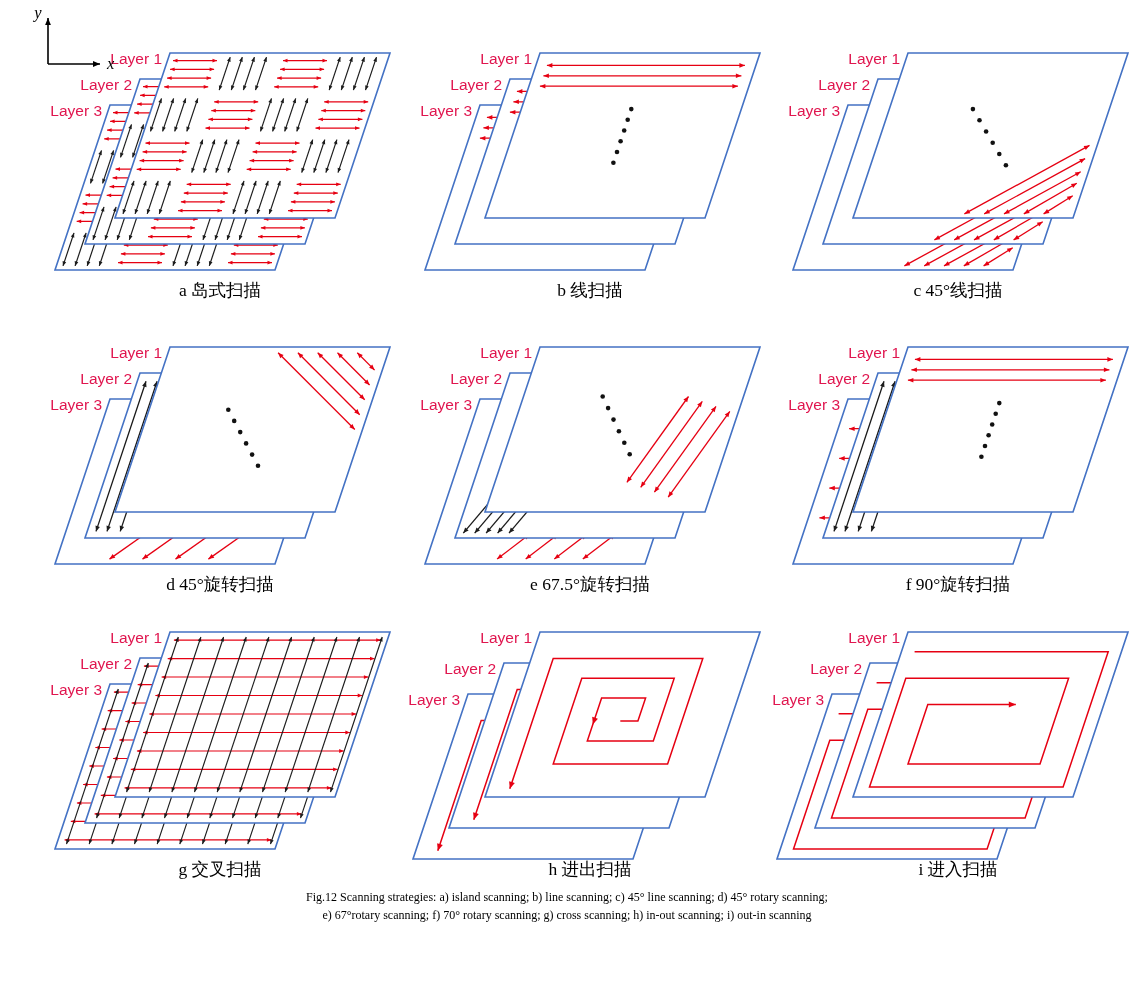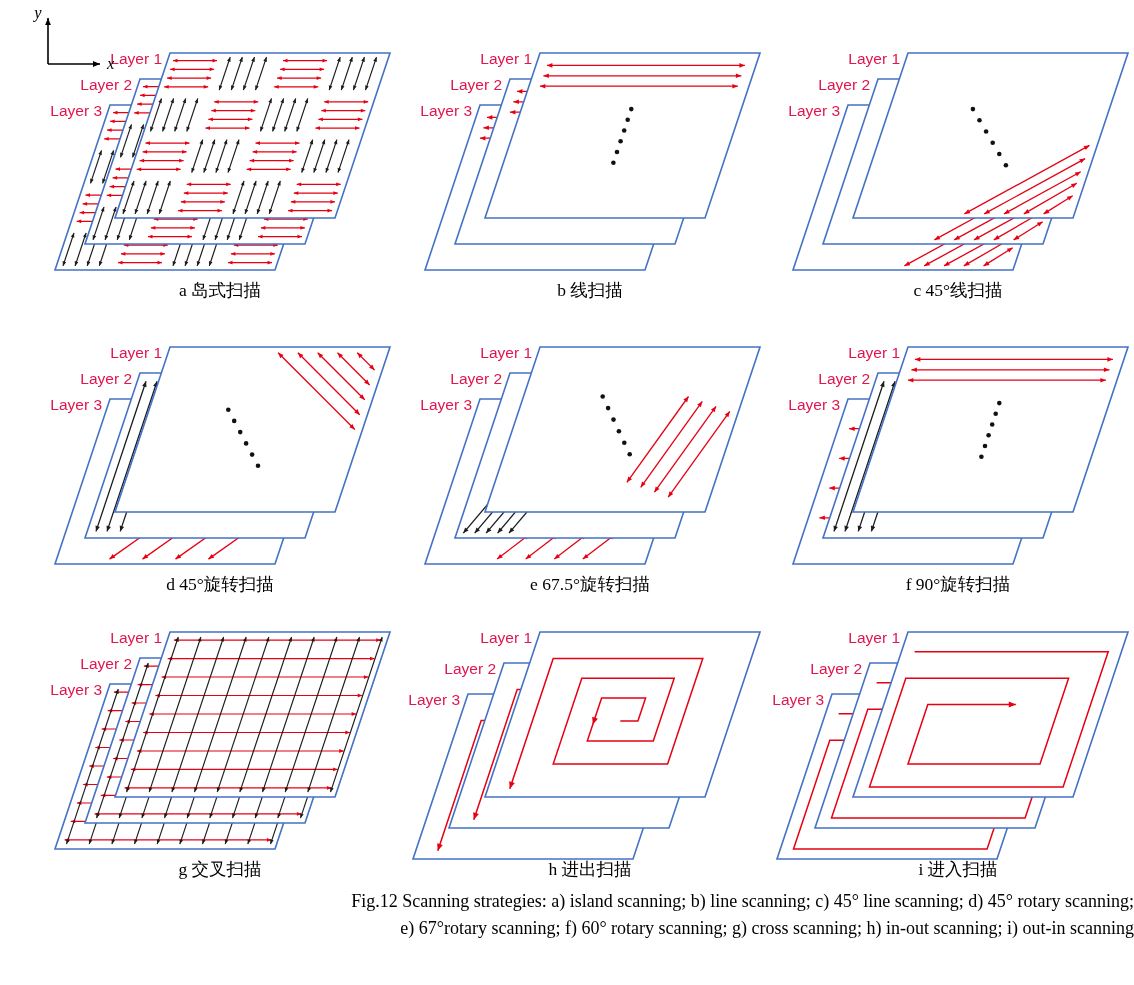--- a/index.html
+++ b/index.html
@@ -3,21 +3,21 @@
 <meta charset="utf-8">
 <style>
   *{box-sizing:border-box}
   html,body{margin:0;padding:0;background:#fff;width:1134px;height:985px;overflow:hidden}
   body{font-family:"Liberation Serif",serif;color:#000}
   figure{margin:0;padding:0}
   .layer-label{font-family:"Liberation Sans",sans-serif;font-size:15.5px}
   .panel-caption{font-family:"Liberation Serif",serif;font-size:17.5px;fill:#000}
   .axis-label{font-family:"Liberation Serif",serif;font-style:italic;font-size:16.5px;fill:#000}
   .cap-cn{text-align:center;font-size:19px;margin:2px 0 5px;white-space:pre}
-  .cap-en{text-align:right;font-size:18px;line-height:1.5}
+  .cap-en{text-align:center;font-size:12px;line-height:1.5}
 </style>
 </head>
 <body>
 
 <figure>
   <svg id="fig" width="1134" height="884" viewBox="0 0 1134 884" role="img">
       <g transform="translate(20,6)">
         <g>
           <path d="M35 264 l220 0 l55 -165 l-220 0 Z" fill="#fff" stroke="#4472c4" stroke-width="1.6"></path>
           <g>
@@ -1206,15 +1206,15 @@
         <line x1="48.0" y1="64.0" x2="48.0" y2="18.0" stroke="#000" stroke-width="1.6"></line>
         <path d="M48.0 18.0 L45.1 25.0 L50.9 25.0 Z" fill="#000"></path>
         <line x1="48.0" y1="64.0" x2="100.0" y2="64.0" stroke="#000" stroke-width="1.6"></line>
         <path d="M100.0 64.0 L93.0 61.1 L93.0 66.9 Z" fill="#000"></path>
         <text x="38" y="18" class="axis-label" text-anchor="middle">y</text>
         <text x="107" y="69" class="axis-label">x</text>
       </g>
     </svg>
   <div class="cap-en">
     <div>Fig.12 Scanning strategies: a) island scanning; b) line scanning; c) 45° line scanning; d) 45° rotary scanning;</div>
-    <div>e) 67°rotary scanning; f) 60° rotary scanning; g) cross scanning; h) in-out scanning; i) out-in scanning</div>
+    <div>e) 67°rotary scanning; f) 70° rotary scanning; g) cross scanning; h) in-out scanning; i) out-in scanning</div>
   </div>
 </figure>
 
 </body></html>

